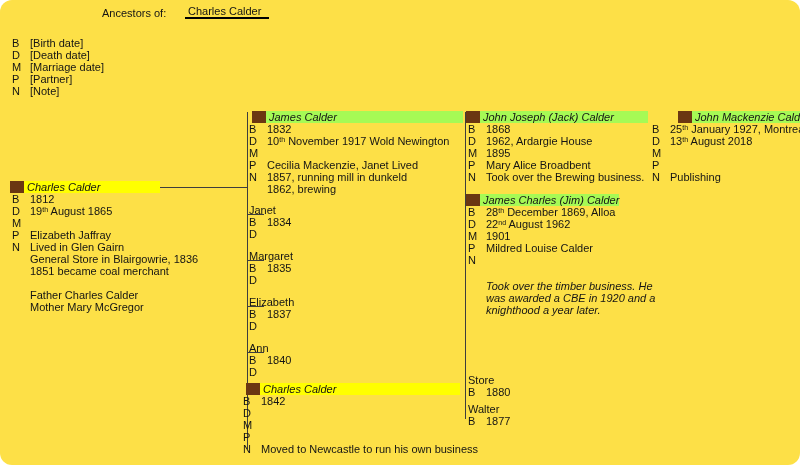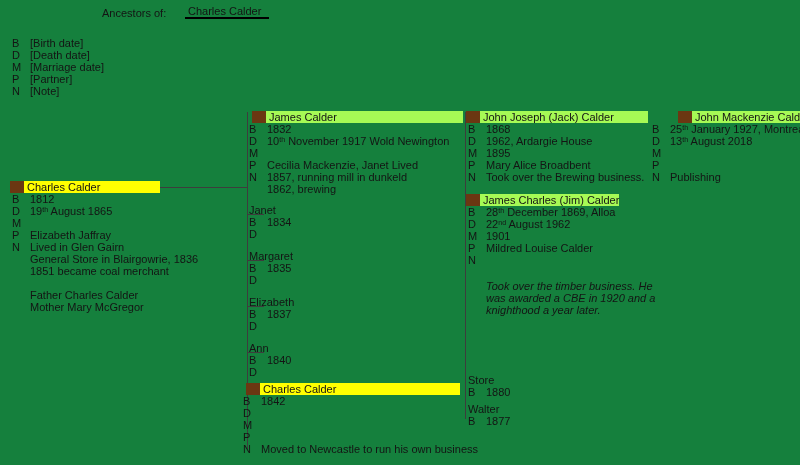--- a/index.html
+++ b/index.html
@@ -1,21 +1,21 @@
 <!DOCTYPE html>
 <html style="--yellow: #ffff00; --green: #a6fa55; --brown: #6b3712;"><head>
 <meta charset="utf-8">
 <style>
   * { margin:0; padding:0; box-sizing:border-box; }
   html,body { background:#fff; font-family:"Liberation Sans", sans-serif; font-size:11px; color:#141414; }
-  #canvas { position:relative; width:800px; height:465px; background:#15803d; overflow:hidden; }
+  #canvas { position:relative; width:800px; height:465px; background:#fde047; overflow:hidden;border-radius:12px; }
   .abs { position:absolute; }
   .bar { position:absolute; display:flex; height:12px; }
   .sq { width:14px; height:12px; background:var(--brown,#6b3712); flex:none; }
-  .nm { flex:1; line-height:12px; padding-left:3px; white-space:nowrap; font-size:11px; }
+  .nm { flex:1; line-height:12px; padding-left:3px; white-space:nowrap; font-size:11px;font-style:italic; }
   .nm.yellow { background:var(--yellow,#ffff00); }
   .nm.green { background:var(--green,#a6fa55); }
   .fields { position:absolute; }
   .frow { display:flex; height:12px; line-height:12px; }
   .fk { width:18px; flex:none; }
   .fv { white-space:nowrap; }
   .spacer { height:12px; }
   .sibname { height:12px; line-height:12px; white-space:nowrap; }
   .vline { position:absolute; width:1px; background:#3d3d3d; }
   .hline { position:absolute; height:1px; background:#3d3d3d; }

